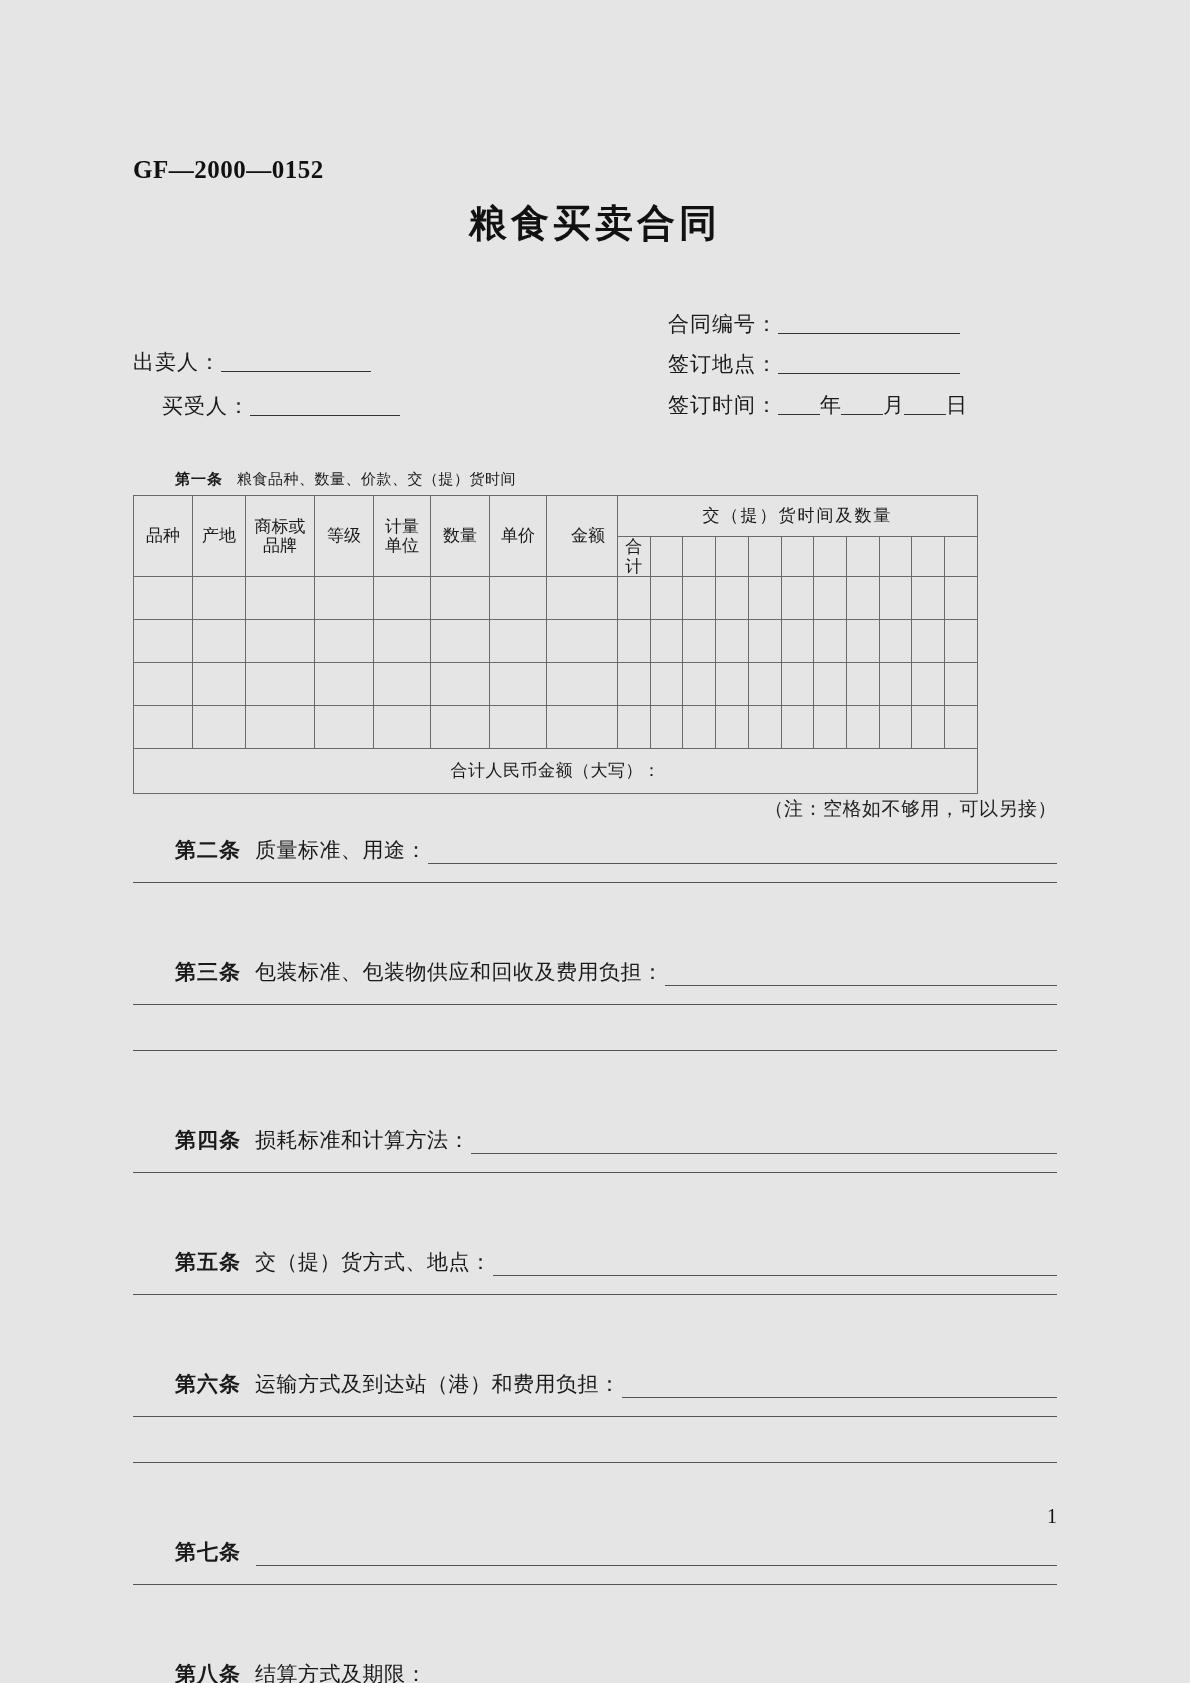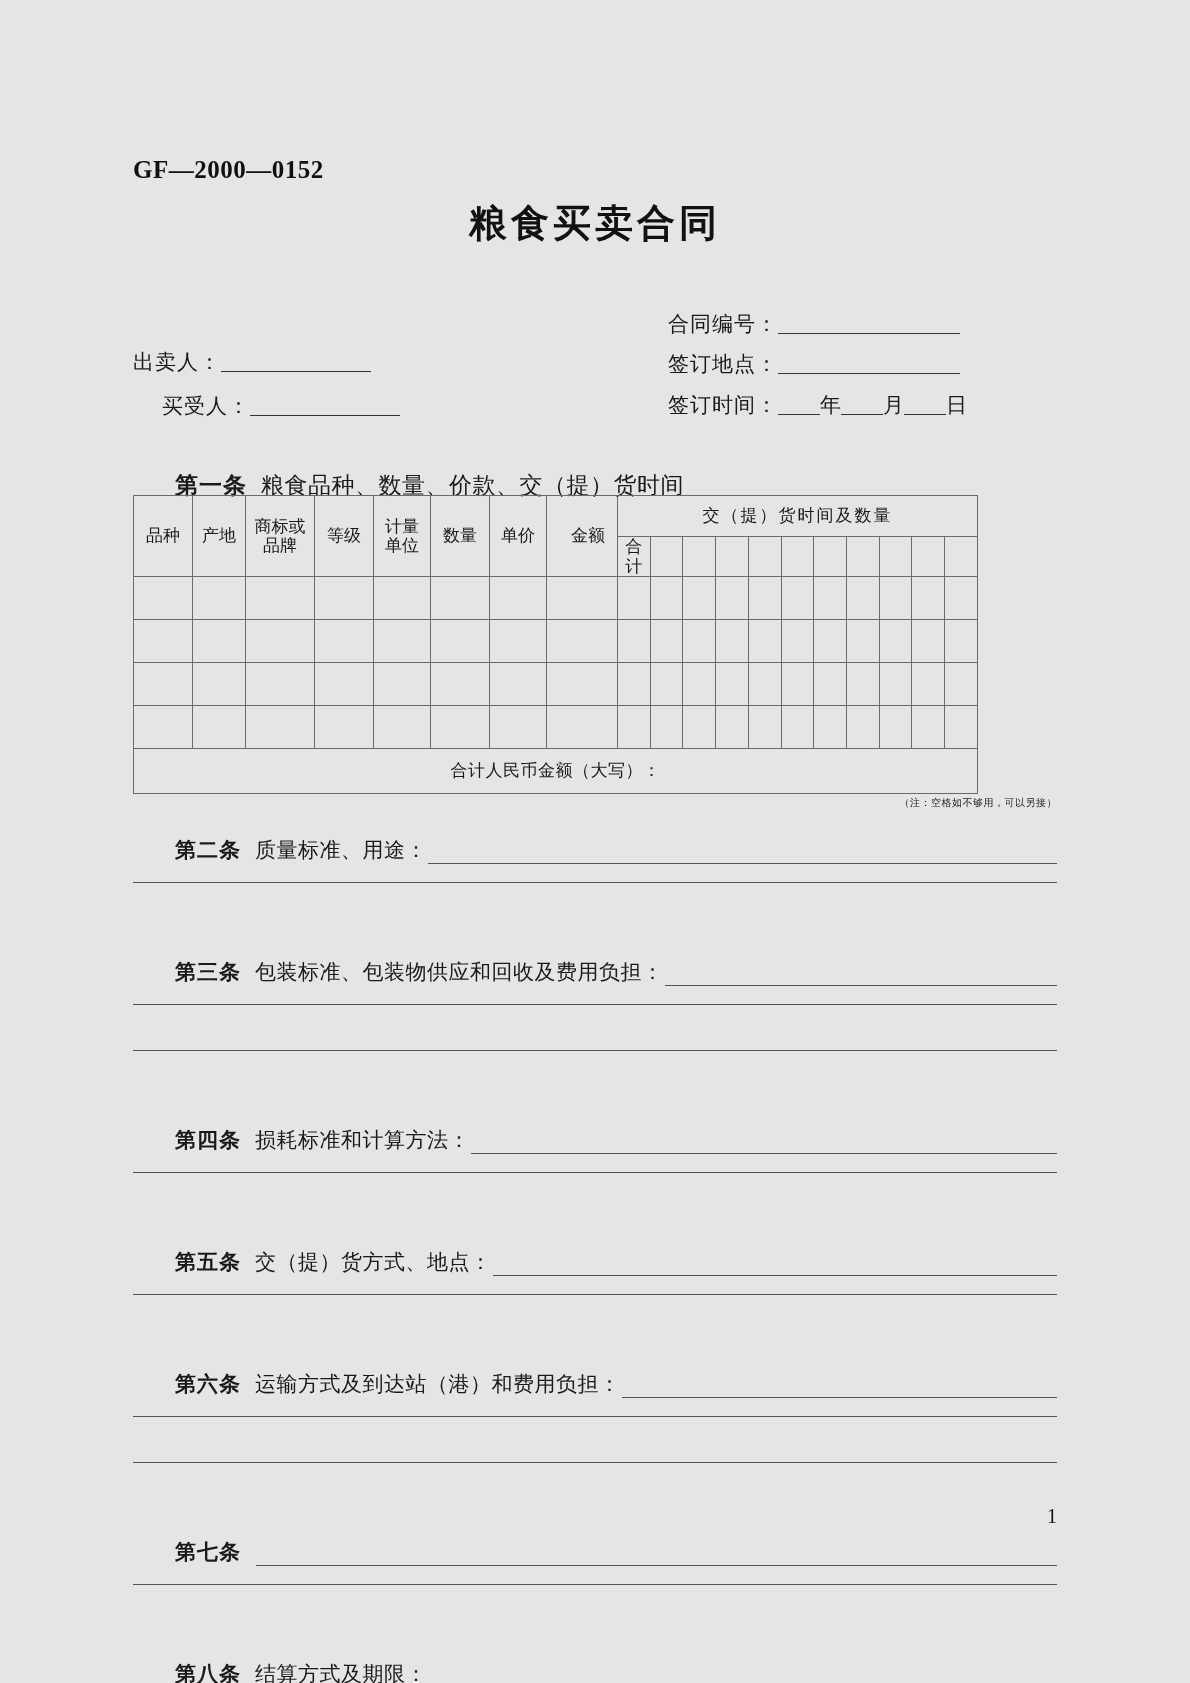--- a/index.html
+++ b/index.html
@@ -79,21 +79,21 @@
   #seller-field { left: 133px; top: 348px; }
   #buyer-field  { left: 123px; top: 392px; margin-left: 39px; }
   #contract-no-field { left: 668px; top: 310px; }
   #sign-place-field  { left: 668px; top: 350px; }
   #sign-time-field   { left: 668px; top: 391px; }
 
   
   .article {
     position: absolute;
     left: 175px;
-    font-size: 23px;
+    font-size: 15px;
     white-space: nowrap;
     font-family: "DejaVu Serif", serif;
   }
   .article .num {
     font-weight: bold;
     letter-spacing: 1px;
     margin-right: 14px;
   }
   .article .txt { letter-spacing: 0.5px; }
 
@@ -168,21 +168,21 @@
     padding-left: 8px;
     font-size: 19px;
     letter-spacing: 0.5px;
   }
 
   
   .table-note {
     position: absolute;
     right: 133px;
     top: 796px;
-    font-size: 10px;
+    font-size: 19px;
     font-family: "DejaVu Serif", serif;
     color: #222;
     letter-spacing: 0.5px;
     white-space: nowrap;
   }
 
   
   .page-number {
     position: absolute;
     right: 133px;

